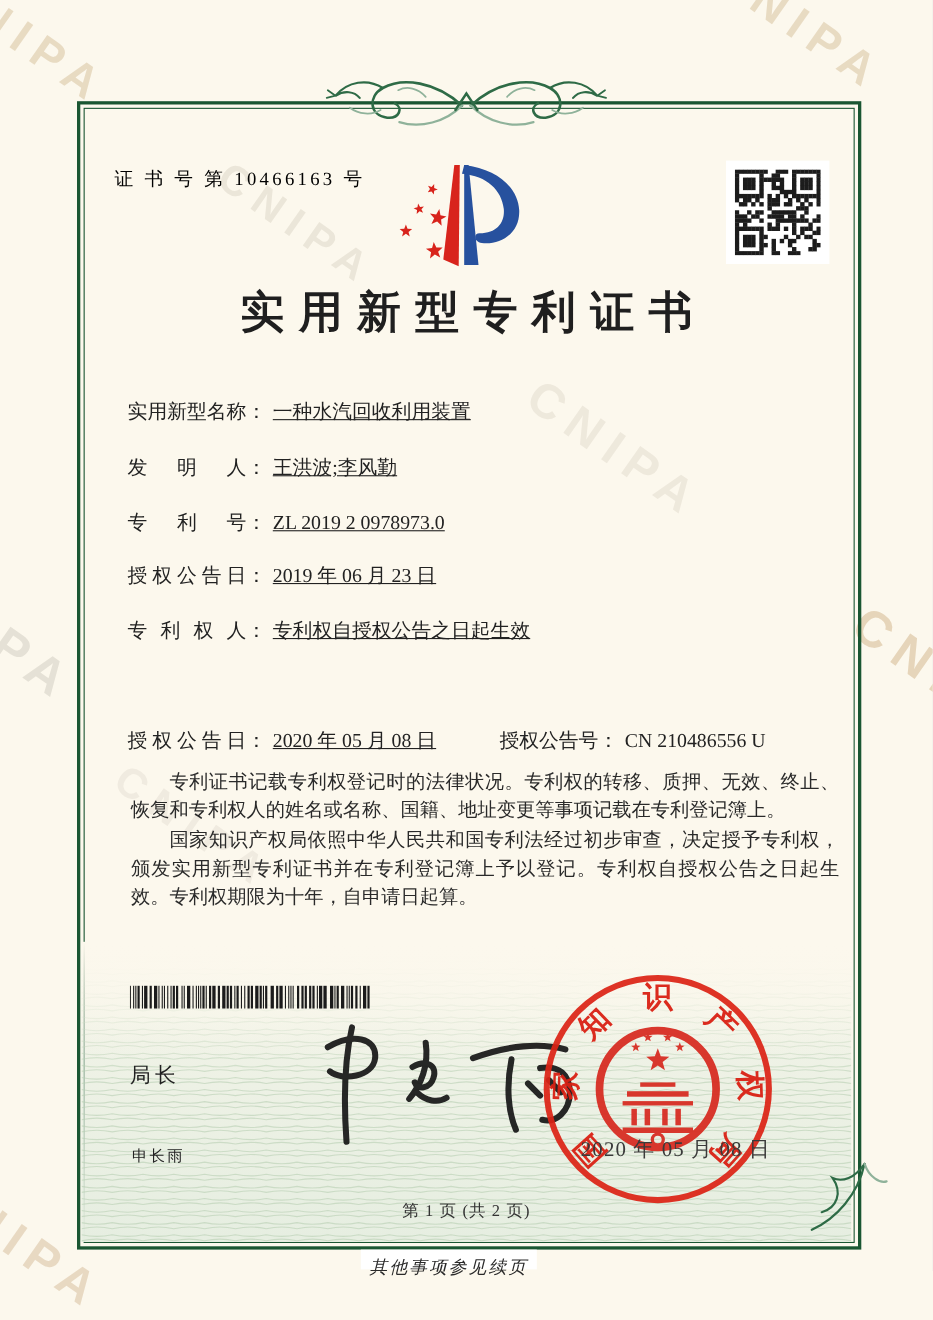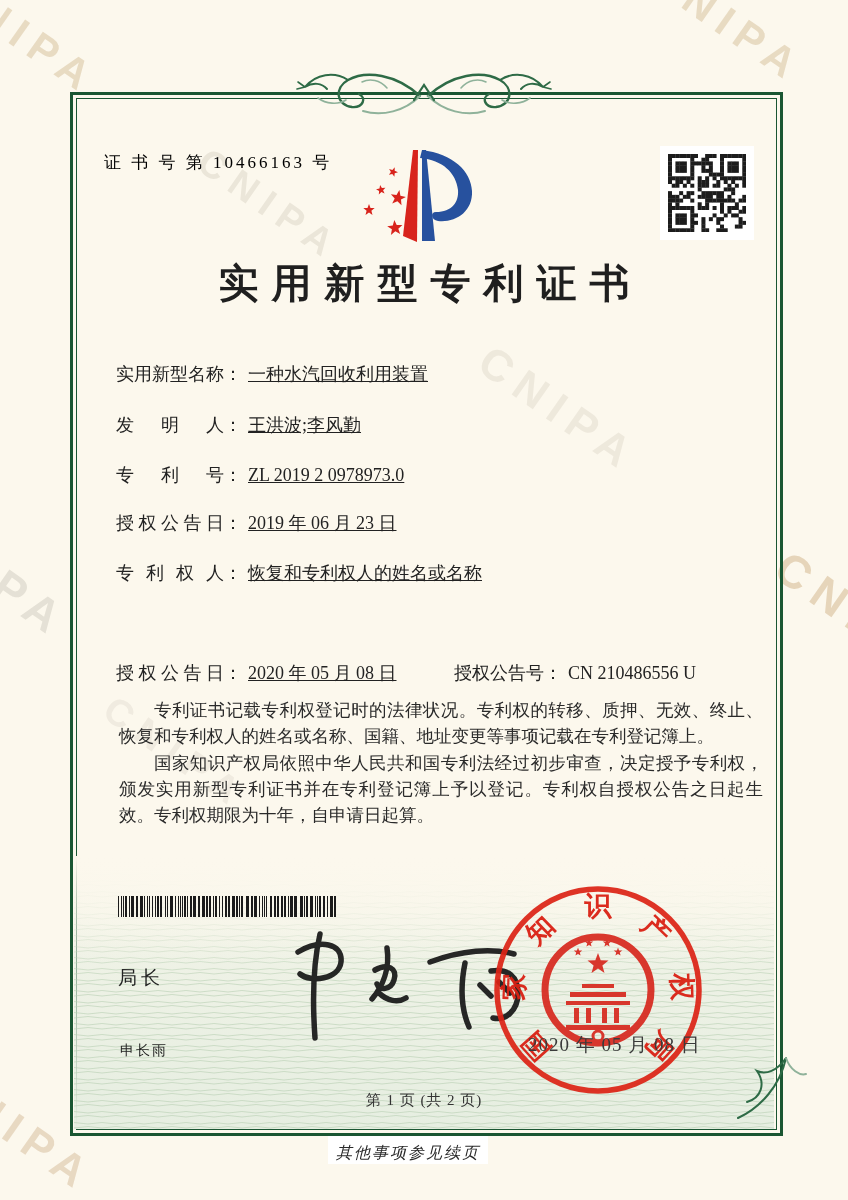--- a/index.html
+++ b/index.html
@@ -39,21 +39,21 @@
   .barcode{position:absolute;left:118px;top:896px;z-index:2;}
   .sig-title{position:absolute;left:118px;top:965px;font-size:19px;letter-spacing:4px;z-index:2;}
   .sig-name{position:absolute;left:120px;top:1002px;font-size:14px;letter-spacing:2px;z-index:2;margin-top:40px;}
   .signature{position:absolute;left:250px;top:918px;z-index:2;}
   .seal{position:absolute;left:492px;top:884px;width:212px;height:212px;z-index:3;}
   .seal-char{position:absolute;font-size:27px;font-weight:bold;color:#da2114;opacity:.95;
              font-family:"Liberation Serif","DejaVu Serif",serif;}
   .seal-date{position:absolute;left:528px;top:1032px;font-size:19px;letter-spacing:1px;color:#3a3a3a;z-index:4;white-space:pre;}
   .page-info{position:absolute;left:70px;top:1091px;width:708px;text-align:center;font-size:15px;
              letter-spacing:1px;color:#333;z-index:2;}
-  .footer-box{position:absolute;left:328px;top:1136px;width:160px;height:28px;background:#ffffff;z-index:2;
+  .footer-box{position:absolute;left:328px;top:1136px;width:160px;height:18px;background:#ffffff;z-index:2;
               text-align:center;line-height:34px;font-size:16px;letter-spacing:2px;font-style:italic;color:#2a2a2a;}
 </style>
 </head>
 <body>
 
 <div class="page">
 
   <div class="wm" style="left:-38px;top:-36px;font-size:42px;color:rgba(206,178,137,.42);">CNIPA</div>
   <div class="wm" style="left:668px;top:-48px;font-size:42px;color:rgba(206,178,137,.42);">CNIPA</div>
   <div class="wm" style="left:214px;top:140px;font-size:38px;color:rgba(160,150,128,.18);">CNIPA</div>
@@ -348,21 +348,21 @@
   <div class="frow" style="top:413px;">
     <span class="flabel">发明人</span><span class="fcolon">：</span><span class="fvalue">王洪波;李风勤</span>
   </div>
   <div class="frow" style="top:463px;">
     <span class="flabel">专利号</span><span class="fcolon">：</span><span class="fvalue">ZL 2019 2 0978973.0</span>
   </div>
   <div class="frow" style="top:511px;">
     <span class="flabel">授权公告日</span><span class="fcolon">：</span><span class="fvalue">2019 年 06 月 23 日</span>
   </div>
   <div class="frow" style="top:561px;">
-    <span class="flabel">专利权人</span><span class="fcolon">：</span><span class="fvalue">恢复和专利权人的姓名或名称</span>
+    <span class="flabel">专利权人</span><span class="fcolon">：</span><span class="fvalue">专利权自授权公告之日起生效</span>
   </div>
   <div class="frow" style="top:661px;">
     <span class="flabel">授权公告日</span><span class="fcolon">：</span><span class="fvalue">2020 年 05 月 08 日</span>
     <span class="second">
       <span>授权公告号</span><span class="fcolon">：</span><span class="fvalue">CN 210486556 U</span>
     </span>
   </div>
 
   <div class="law-text">
     <p>专利证书记载专利权登记时的法律状况。专利权的转移、质押、无效、终止、恢复和专利权人的姓名或名称、国籍、地址变更等事项记载在专利登记簿上。</p>

